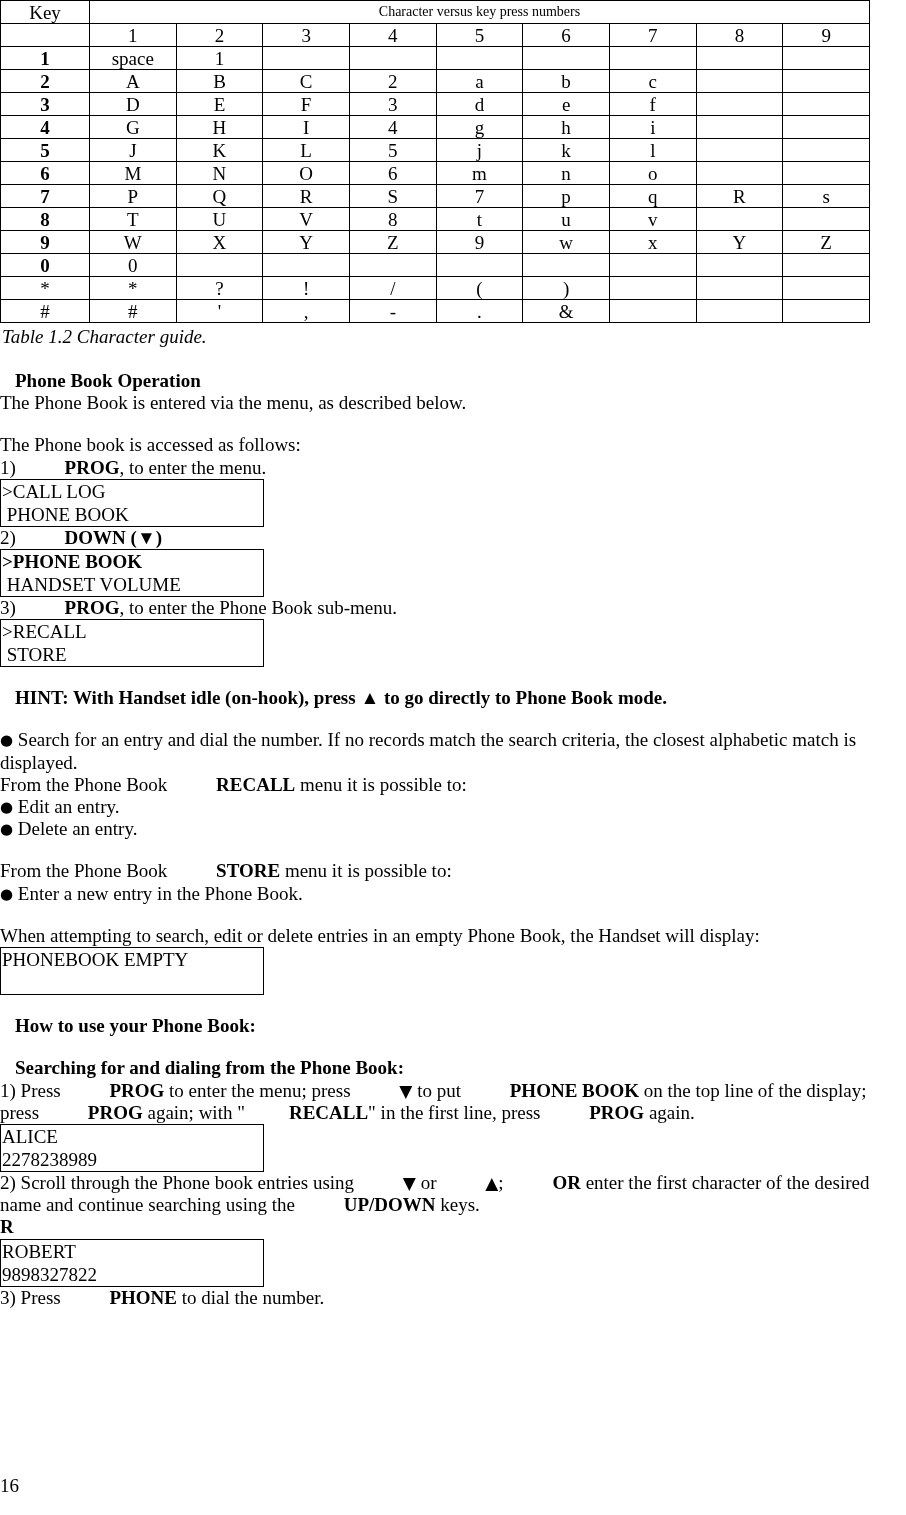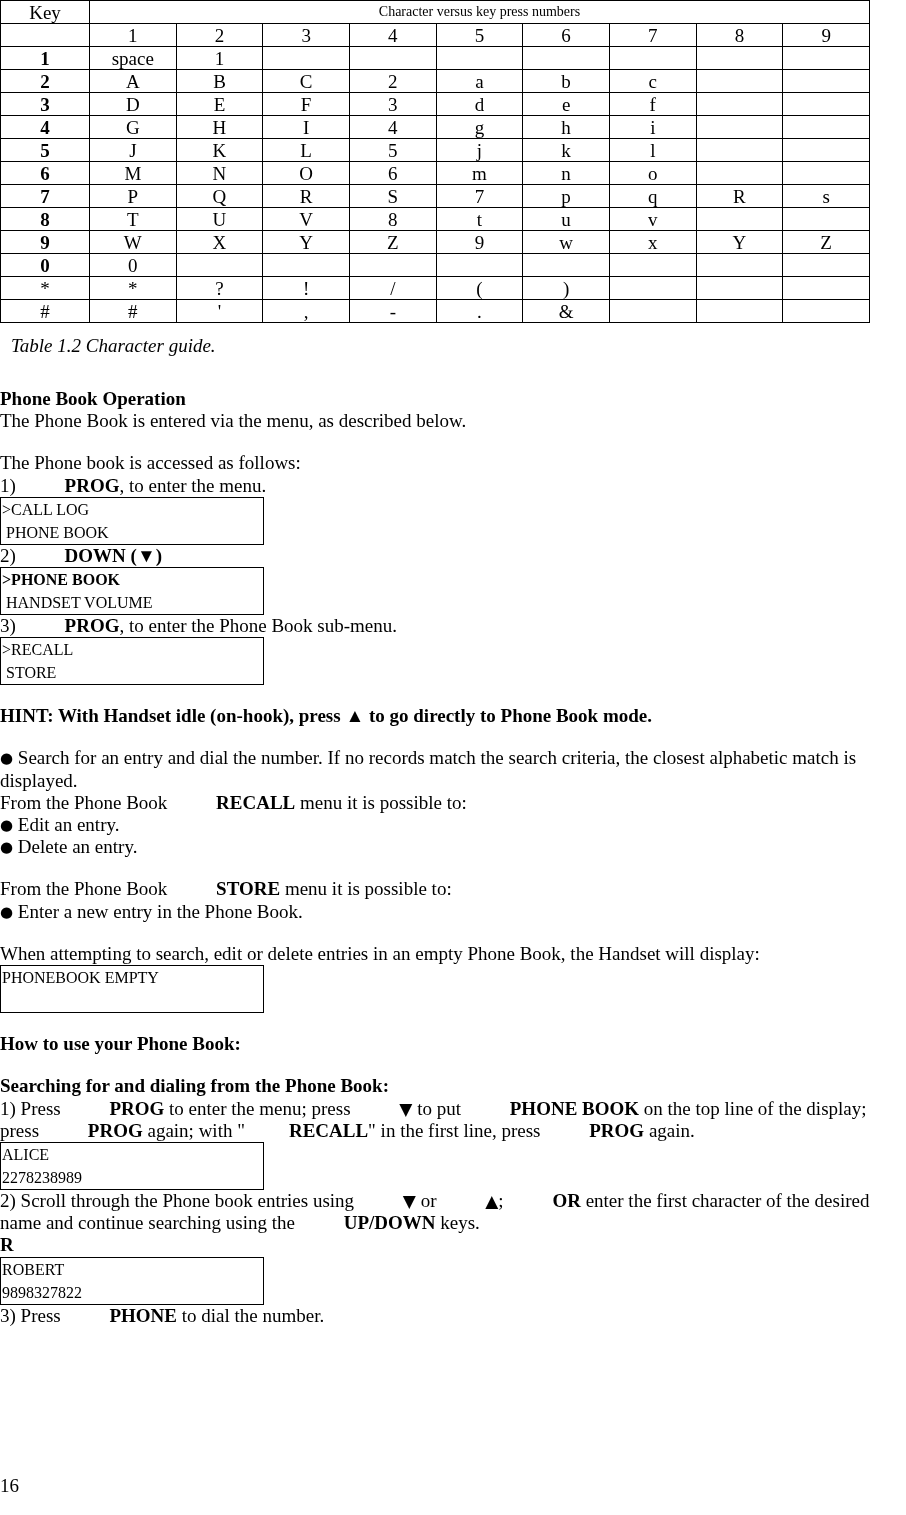--- a/index.html
+++ b/index.html
@@ -53,52 +53,53 @@
   table.char-table td.hdr-span {
     font-size: 14px;
     font-family: Liberation Serif, serif;
   }
 
   .table-caption {
     font-style: italic;
     font-size: 19px;
     line-height: 1.15;
     margin: 1px 0 0 0;
-    padding: 11px;
+    padding: 2px;
   }
 
   
   .body-text {
     font-size: 19px;
     line-height: 1.17;
     margin: 0;
     padding: 0;
   }
   .body-text.bold,
   .heading {
     font-weight: bold;
   }
   .heading {
     font-size: 19px;
     line-height: 1.17;
     margin: 0;
+    padding-left: 15px;
   }
   .spacer {
     height: 20px;
   }
   b, .b { font-weight: bold; margin-left: 44px; }
 
   
   .lcd {
     border: 1px solid #000000;
     width: 264px;
     box-sizing: border-box;
     padding: 0 0 12px 1px;
     margin: 0;
-    font-size: 16px;
+    font-size: 19px;
     line-height: 23px;
     height: 48px;
     overflow: hidden;
   }
   .lcd .lcd-line {
     white-space: pre;
     height: 23px;
     line-height: 23px;
   }
   .lcd .lcd-line.bold { font-weight: bold; }

